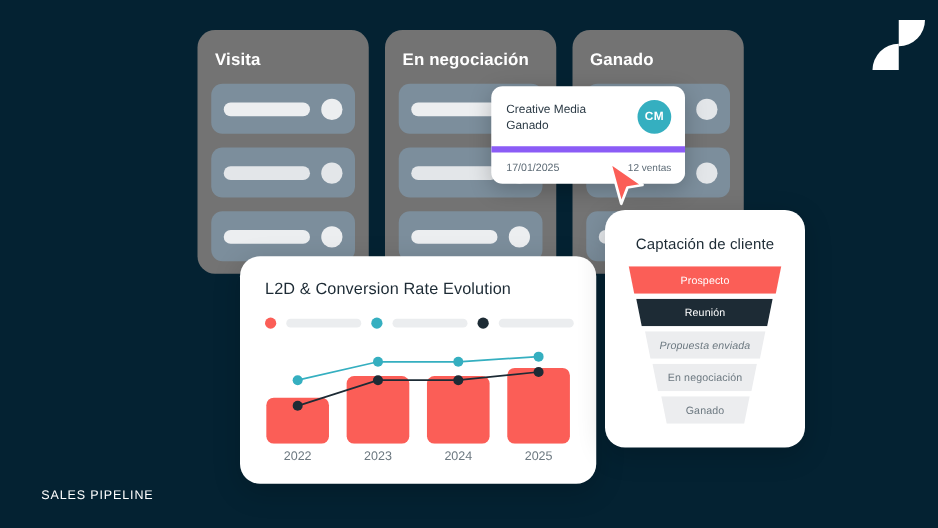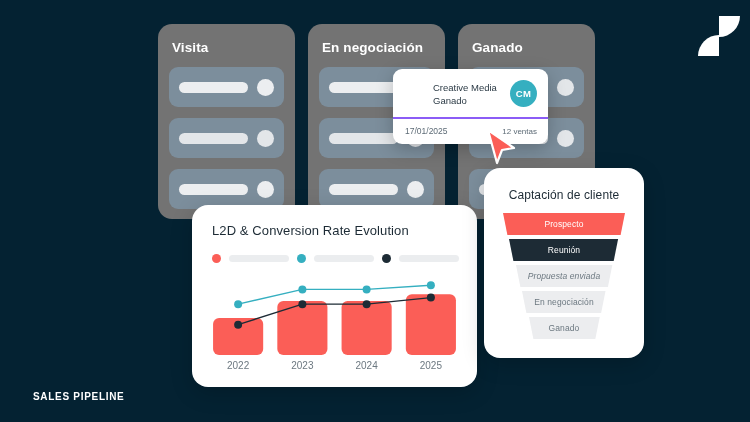--- a/index.html
+++ b/index.html
@@ -104,21 +104,20 @@
     background: #ffffff;
     border-radius: 9px;
     box-shadow: 0 5px 18px rgba(0,0,0,.22);
     overflow: hidden;
   }
   .popup-top {
     display: flex;
     align-items: center;
     padding: 11px 11px 10px 12px;
     gap: 8px;
-    margin-left: 28px;
   }
   .popup-names { flex: 1; min-width: 0; }
   .popup-title {
     font-size: 9.5px;
     color: #2b3a45;
     line-height: 13px;
   }
   .popup-sub {
     font-size: 9.5px;
     color: #2b3a45;
@@ -132,21 +131,21 @@
     color: #ffffff;
     font-size: 9.5px;
     font-weight: 600;
     display: flex;
     align-items: center;
     justify-content: center;
     flex: none;
     letter-spacing: .3px;
   }
   .popup-bottom {
-    border-top: 2px solid #8b5cf6;
+    border-top: 5px solid #8b5cf6;
     display: flex;
     justify-content: space-between;
     align-items: center;
     padding: 7px 11px 8px 12px;
   }
   .popup-date { font-size: 8.5px; color: #5d6b76; }
   .popup-meta { font-size: 8px; color: #5d6b76; }
 
   
   .cursor {
@@ -252,21 +251,21 @@
     z-index: 1;
   }
 
   
   .caption {
     position: absolute;
     left: 33px;
     top: 391px;
     color: #ffffff;
     font-size: 10px;
-    font-weight: 700;
+    font-weight: 400;
     letter-spacing: .7px;
   }
 </style>
 </head>
 <body>
 
 <div class="stage">
 
   <div class="logo">
     <div class="petal petal-top"></div>

